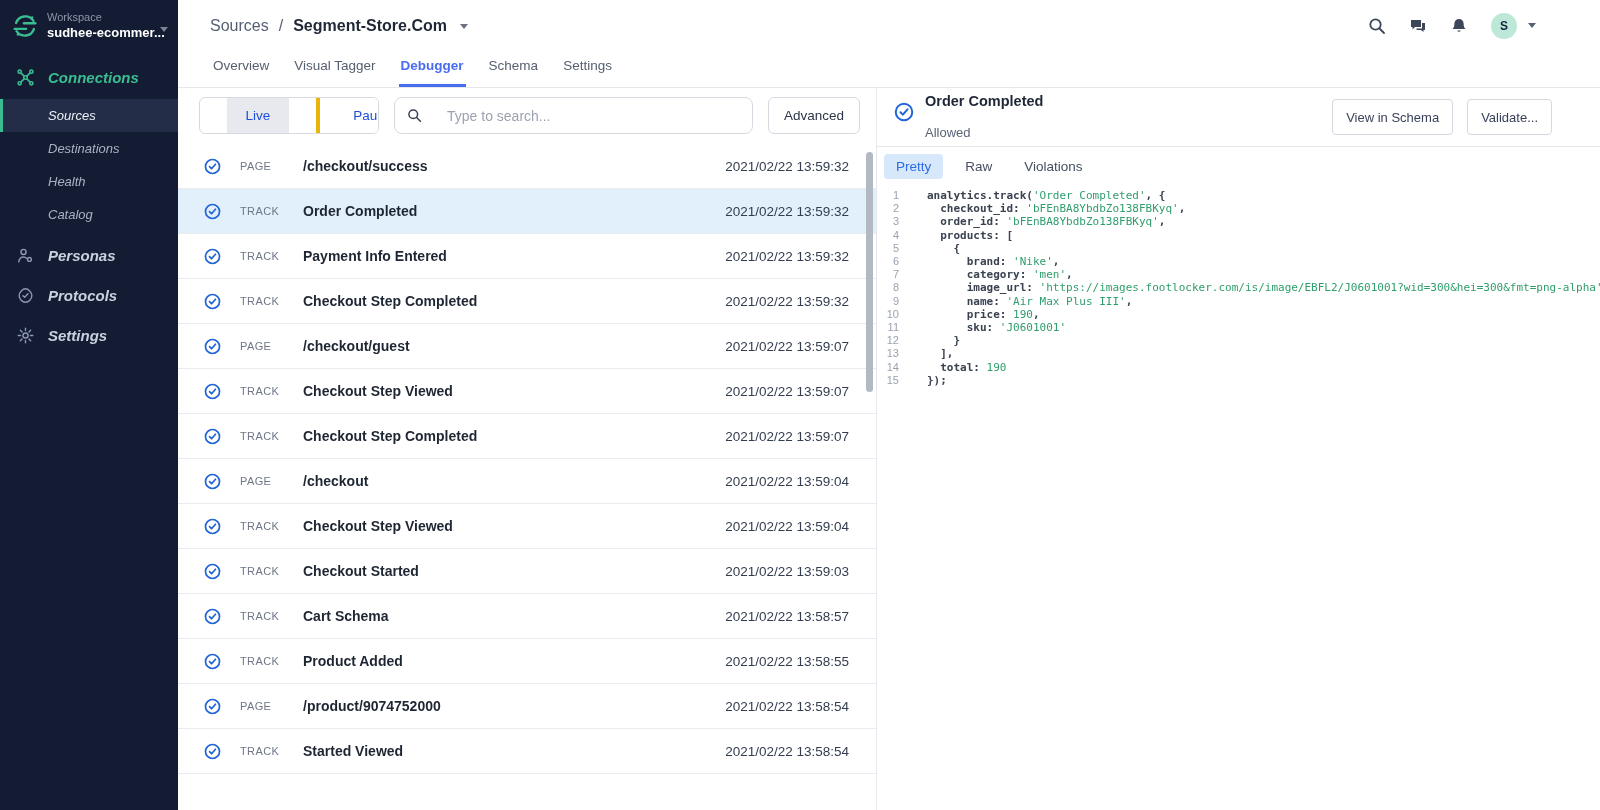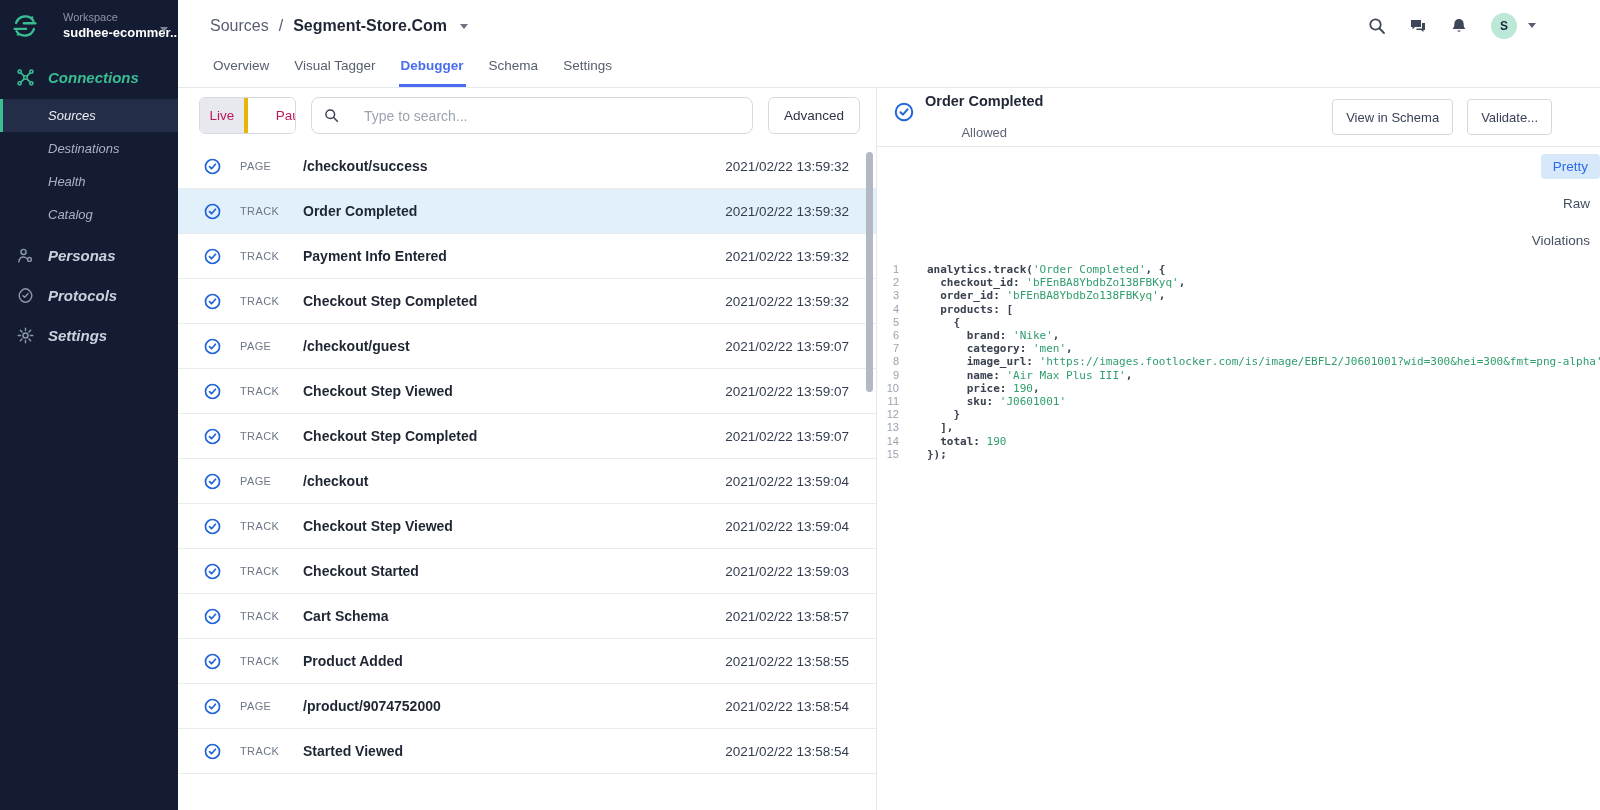--- a/index.html
+++ b/index.html
@@ -7,21 +7,21 @@
     --border:#e4e7eb; --blue:#4a6cf0; --icon-blue:#2064d8;
     --row-sel:#e2f0fb; --text-dark:#1f2735; --text-gray:#5a6475;
     --code-green:#2f9d6c;
   }
   *{box-sizing:border-box; margin:0; padding:0;}
   body{width:1600px;height:810px;overflow:hidden;font-family:"Liberation Sans",sans-serif;background:#fff;}
   .app{display:flex;width:1600px;height:810px;}
 
   
   .sidebar{width:178px;flex-shrink:0;background:var(--sidebar-bg);color:#c3cbd9;display:flex;flex-direction:column;}
-  .ws{display:flex;align-items:center;gap:25px;padding:11px 10px 10px 12px;}
+  .ws{display:flex;align-items:center;gap:9px;padding:11px 10px 10px 12px;}
   .ws .icon svg{width:26px;height:26px;display:block;}
   .ws-meta{line-height:1.25;min-width:0;}
   .ws-label{font-size:11px;color:#8b95aa;}
   .ws-name{font-size:13px;font-weight:700;color:#fff;white-space:nowrap;}
   .caret{width:0;height:0;border-left:4px solid transparent;border-right:4px solid transparent;border-top:5px solid currentColor;display:inline-block;}
   .ws .caret{color:#7a8499;margin-left:auto;margin-top:6px;}
   .nav{margin-top:6px;font-style:italic;}
   .nav-item{display:flex;align-items:center;gap:13px;height:40px;padding-left:16px;font-size:15px;font-weight:600;color:#c9d1de;cursor:pointer;}
   .nav-item .icon{width:19px;height:19px;color:#8d97ad;}
   .nav-item .icon svg{width:19px;height:19px;display:block;}
@@ -50,21 +50,21 @@
   .tab{position:relative;font-size:13.5px;color:#57606f;padding:7px 2px 0;cursor:pointer;}
   .tab.active{color:var(--blue);font-weight:700;}
   .tab.active::after{content:'';position:absolute;left:0;right:0;bottom:0;height:3px;background:var(--blue);}
 
   .content{flex:1;display:flex;min-height:0;}
 
   
   .list-panel{width:699px;flex-shrink:0;border-right:1px solid var(--border);position:relative;background:#fff;}
   .toolbar{display:flex;align-items:center;gap:15px;margin:9px 16px 10px 21px;height:37px;}
   .seg-group{display:flex;height:37px;border:1px solid #d5dae1;border-radius:6px;overflow:hidden;background:#fff;}
-  .seg-btn{width:44px;display:flex;align-items:center;justify-content:center;font-size:13.5px;color:#be185d;background:#fff;border:none;font-family:inherit;cursor:pointer;}
+  .seg-btn{width:62px;display:flex;align-items:center;justify-content:center;font-size:13.5px;color:#1d4ed8;background:#fff;border:none;font-family:inherit;cursor:pointer;margin-left:27px;}
   .seg-btn.active{background:#e7e9ee;}
   .seg-btn + .seg-btn{border-left:4px solid #eab308;padding-left:47px;}
   .search{flex:1;height:37px;border:1px solid #d5dae1;border-radius:8px;display:flex;align-items:center;gap:25px;padding:0 12px;background:#fff;}
   .search .icon{color:#394050;}
   .search .icon svg{width:15px;height:15px;display:block;}
   .search input{flex:1;border:none;outline:none;font-size:14px;color:#333;font-family:inherit;background:transparent;}
   .search input::placeholder{color:#9ba3b0;}
   .advanced-btn{height:37px;padding:0 15px;border:1px solid #d5dae1;border-radius:6px;background:#fff;font-size:13.5px;color:#2c3547;font-family:inherit;cursor:pointer;}
 
   .rows{}
@@ -77,24 +77,24 @@
   .row-time{margin-left:auto;padding-right:27px;font-size:13.5px;color:#333d4f;white-space:nowrap;}
   .vscroll{position:absolute;right:3px;top:64px;width:7px;height:240px;border-radius:4px;background:#b3b9c3;cursor:grab;}
 
   
   .detail-panel{flex:1;display:flex;flex-direction:column;min-width:0;background:#fff;}
   .detail-header{display:flex;align-items:center;height:59px;padding:0 48px 0 17px;border-bottom:1px solid var(--border);}
   .detail-icon{width:20px;height:20px;color:var(--icon-blue);flex-shrink:0;align-self:flex-start;margin-top:14px;}
   .detail-icon svg{width:20px;height:20px;display:block;}
   .detail-titles{margin-left:11px;line-height:1.3;}
   .detail-title{font-size:14.5px;font-weight:700;color:var(--text-dark);}
-  .detail-status{font-size:13px;color:var(--text-gray);margin-top:15px;text-align:center;}
+  .detail-status{font-size:13px;color:var(--text-gray);margin-top:15px;}
   .detail-buttons{margin-left:auto;display:flex;gap:14px;}
   .outline-btn{height:36px;padding:0 13px;border:1px solid #d4d9e0;border-radius:4px;background:#fff;font-size:13px;color:#394258;font-family:inherit;cursor:pointer;white-space:nowrap;}
-  .detail-tabs{display:flex;align-items:flex-end;gap:12px;padding:7px 0 5px 7px;flex-direction:column;}
+  .detail-tabs{display:flex;align-items:flex-start;gap:12px;padding:7px 0 5px 7px;}
   .dtab{font-size:13.5px;color:#454f63;padding:5px 10px;cursor:pointer;border-radius:4px;}
   .dtab.active{background:#d8e8fb;color:#2a6ce8;font-weight:500;padding:5px 12px;}
   .code{flex:1;padding-top:5px;font-family:"DejaVu Sans Mono",monospace;font-size:11px;line-height:13.2px;overflow:hidden;white-space:pre;}
   .code-line{display:flex;}
   .ln{width:22px;flex-shrink:0;text-align:right;color:#9aa2b1;font-family:"Liberation Sans",sans-serif;font-size:11px;}
   .lc{padding-left:28px;white-space:pre;}
   .lc .p{color:#3a4250;font-weight:700;}
   .lc .s{color:var(--code-green);font-weight:400;}
   .lc .n{color:var(--code-green);font-weight:400;}
 </style>

